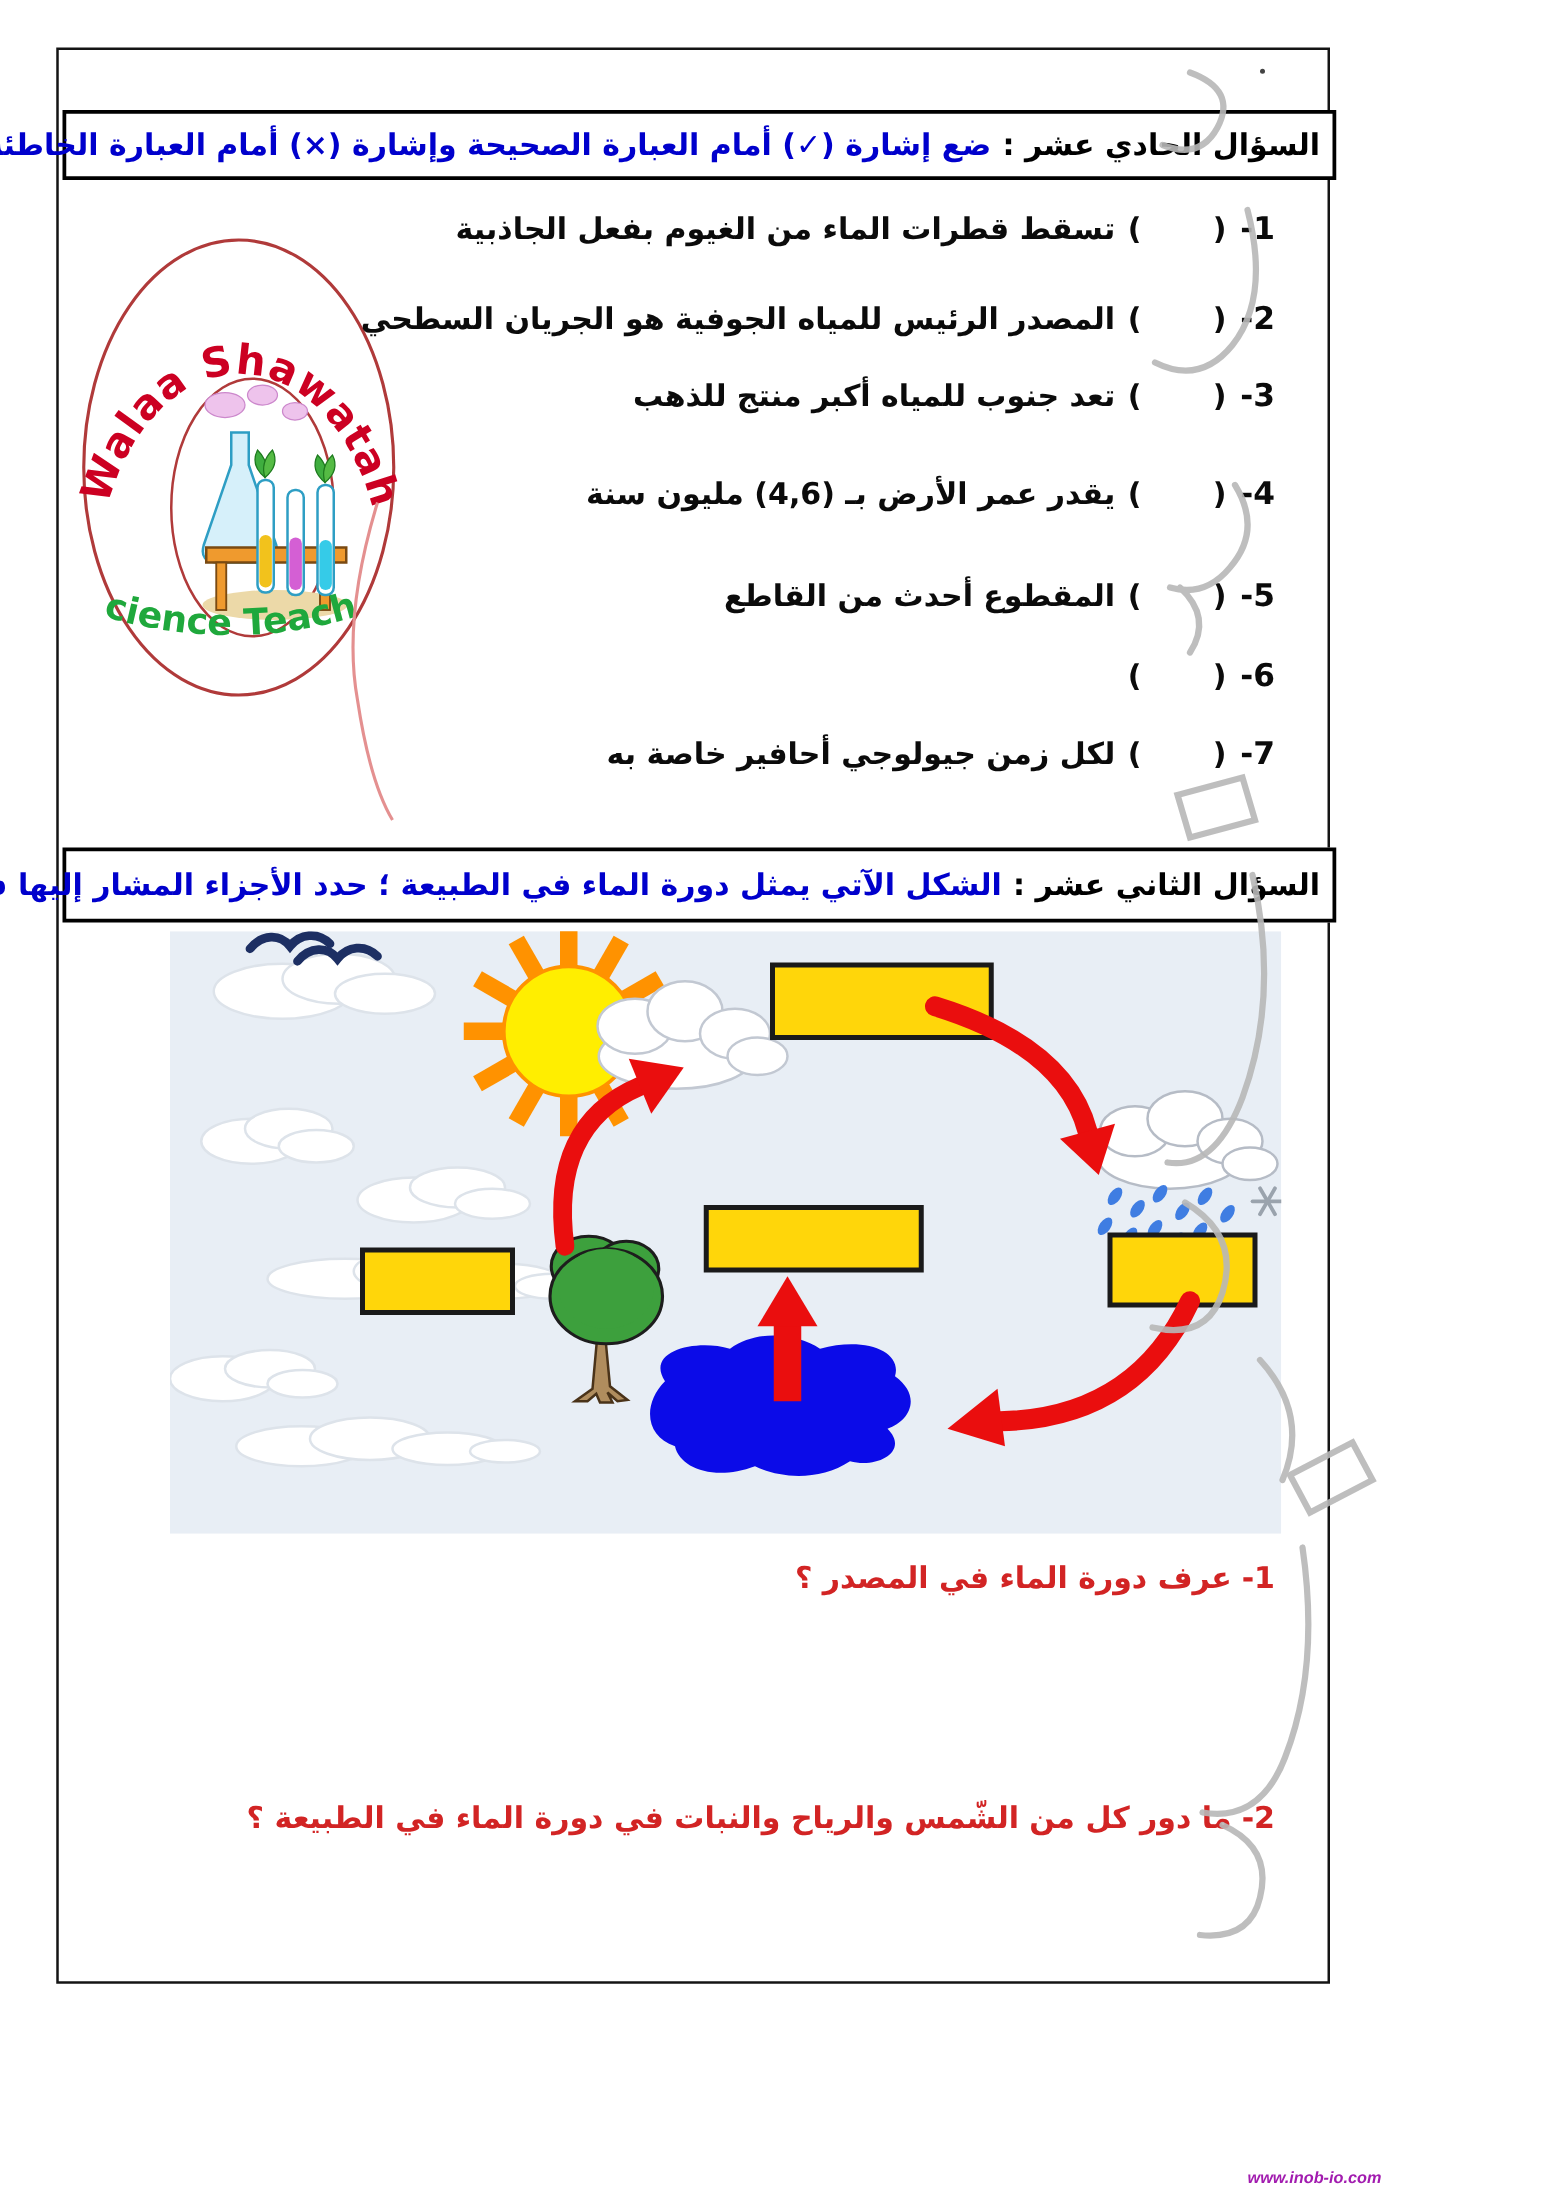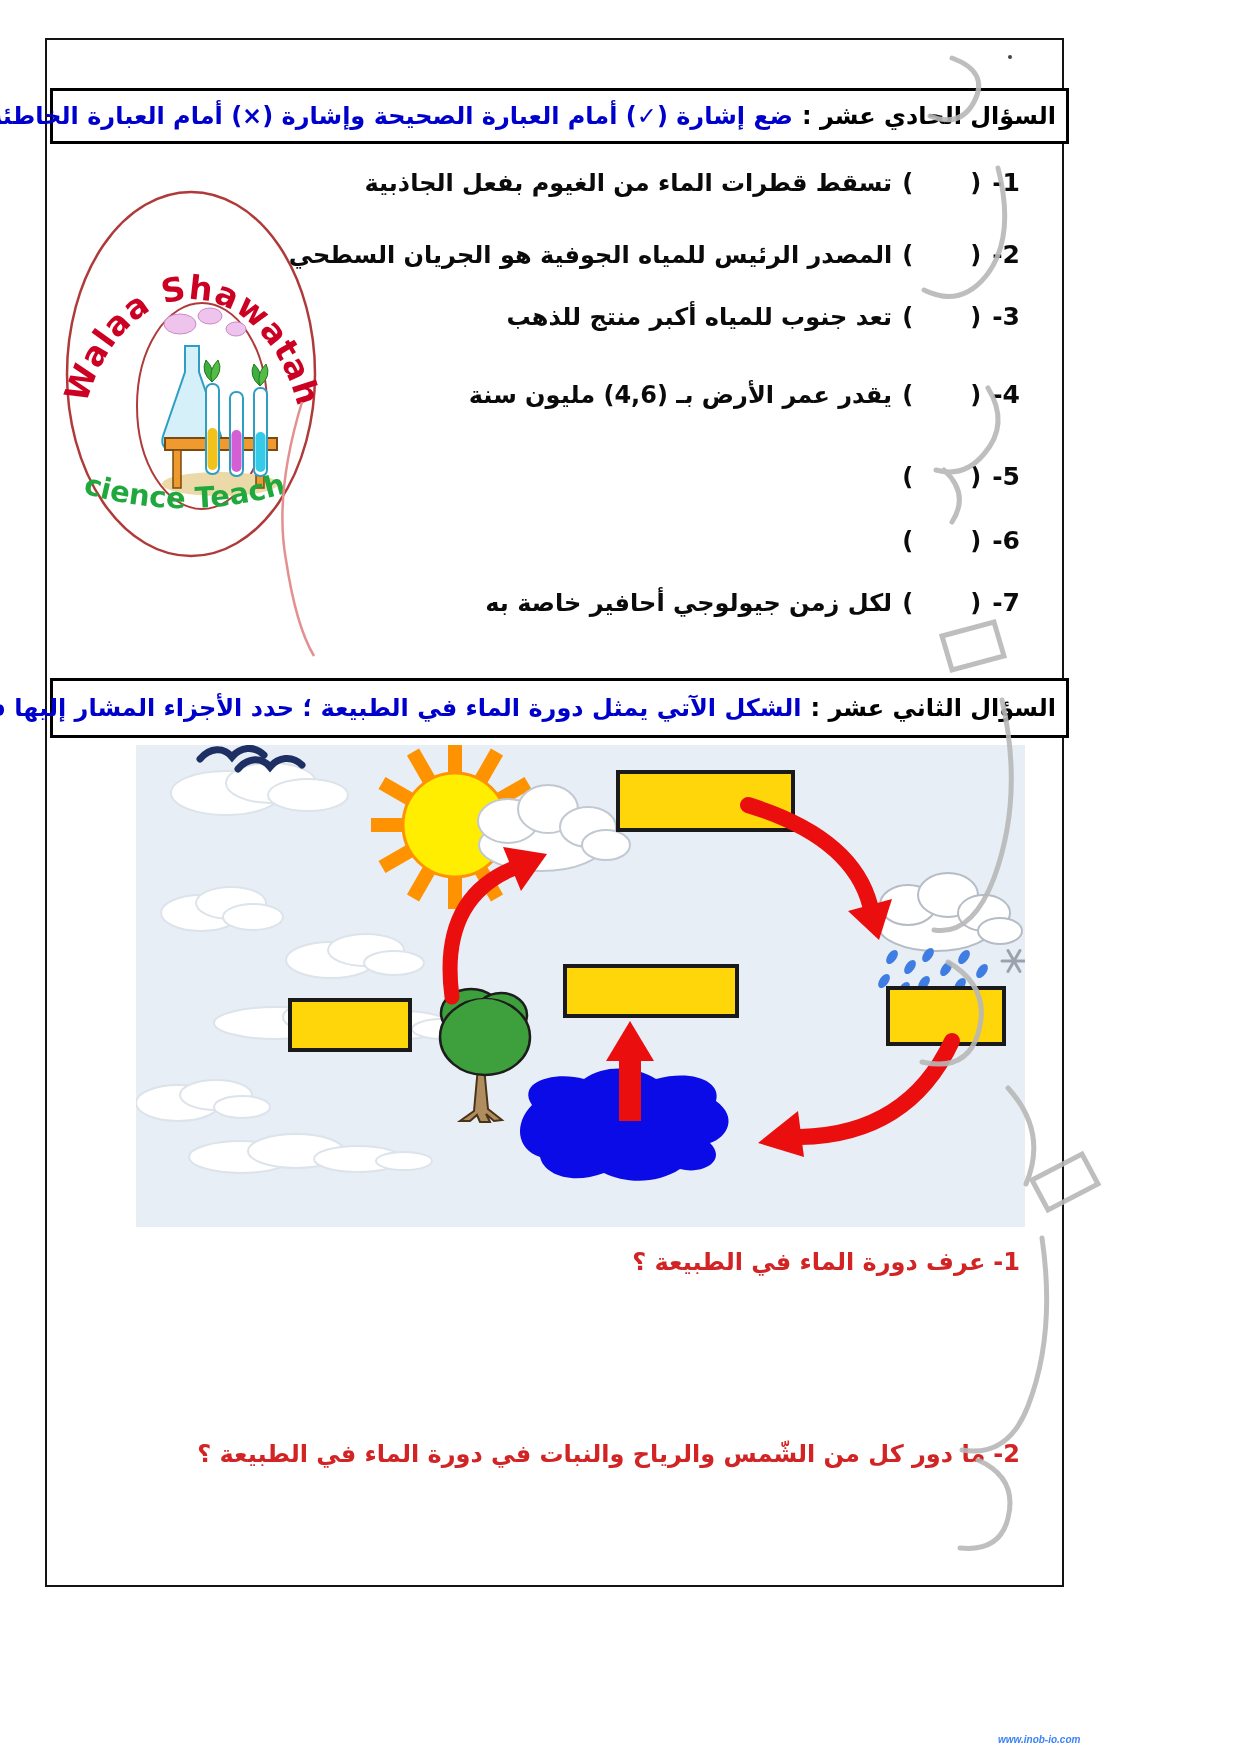--- a/index.html
+++ b/index.html
@@ -33,22 +33,22 @@
   .redq{
     position:absolute;right:220px;direction:rtl;display:flex;align-items:baseline;gap:8px;
     font-weight:700;font-size:24px;color:#d22424;white-space:pre;z-index:2;
   }
   
   .logo{position:absolute;left:60px;top:188px;width:262px;height:372px;z-index:1;}
   
   .diagram{position:absolute;left:136px;top:745px;width:889px;height:482px;z-index:1;}
   
   .watermark{
-    position:absolute;left:998px;top:1734px;font-size:10px;font-weight:700;font-style:italic;
-    color:#3b82f6;z-index:4;font-family:"Liberation Sans",sans-serif;
+    position:absolute;left:998px;top:1734px;font-size:13px;font-weight:700;font-style:italic;
+    color:#a21caf;z-index:4;font-family:"Liberation Sans",sans-serif;
   }
   
   .scribbles{position:absolute;left:0;top:0;width:1240px;height:1754px;pointer-events:none;z-index:5;}
 </style>
 </head>
 <body>
 
 <div class="page">
 
   <div class="frame"></div>
@@ -74,20 +74,21 @@
     <span class="stxt">تعد جنوب للمياه أكبر منتج للذهب</span>
   </div>
   <div class="stmt" style="top:380px">
     <span class="num">4-</span>
     <span class="paren">(&nbsp;&nbsp;&nbsp;&nbsp;&nbsp;&nbsp;)</span>
     <span class="stxt">يقدر عمر الأرض بـ (4,6) مليون سنة</span>
   </div>
   <div class="stmt" style="top:462px">
     <span class="num">5-</span>
     <span class="paren">(&nbsp;&nbsp;&nbsp;&nbsp;&nbsp;&nbsp;)</span>
+    <span class="stxt">المقطوع أحدث من القاطع</span>
   </div>
   <div class="stmt" style="top:526px">
     <span class="num">6-</span>
     <span class="paren">(&nbsp;&nbsp;&nbsp;&nbsp;&nbsp;&nbsp;)</span>
   </div>
   <div class="stmt" style="top:588px">
     <span class="num">7-</span>
     <span class="paren">(&nbsp;&nbsp;&nbsp;&nbsp;&nbsp;&nbsp;)</span>
     <span class="stxt">لكل زمن جيولوجي أحافير خاصة به</span>
   </div>
@@ -265,21 +266,21 @@
       <polygon points="411,109 385,146 367,102" fill="#ea0e0e"></polygon>
     </g>
     <g>
       <rect x="483" y="314" width="22" height="62" fill="#ea0e0e"></rect>
       <polygon points="494,276 470,316 518,316" fill="#ea0e0e"></polygon>
     </g>
   </svg>
 
   <div class="redq" style="top:1248px">
     <span>1-</span>
-    <span>عرف دورة الماء في الطبيعة ؟</span>
+    <span>عرف دورة الماء في المصدر ؟</span>
   </div>
   <div class="redq" style="top:1440px">
     <span>2-</span>
     <span>ما دور كل من الشّمس والرياح والنبات في دورة الماء في الطبيعة ؟</span>
   </div>
 
   <div class="watermark">www.inob-io.com</div>
 
   <svg class="scribbles" viewBox="0 0 1240 1754">
     <g stroke="#b8b8b8" stroke-width="5" fill="none" stroke-linecap="round" opacity="0.9">

